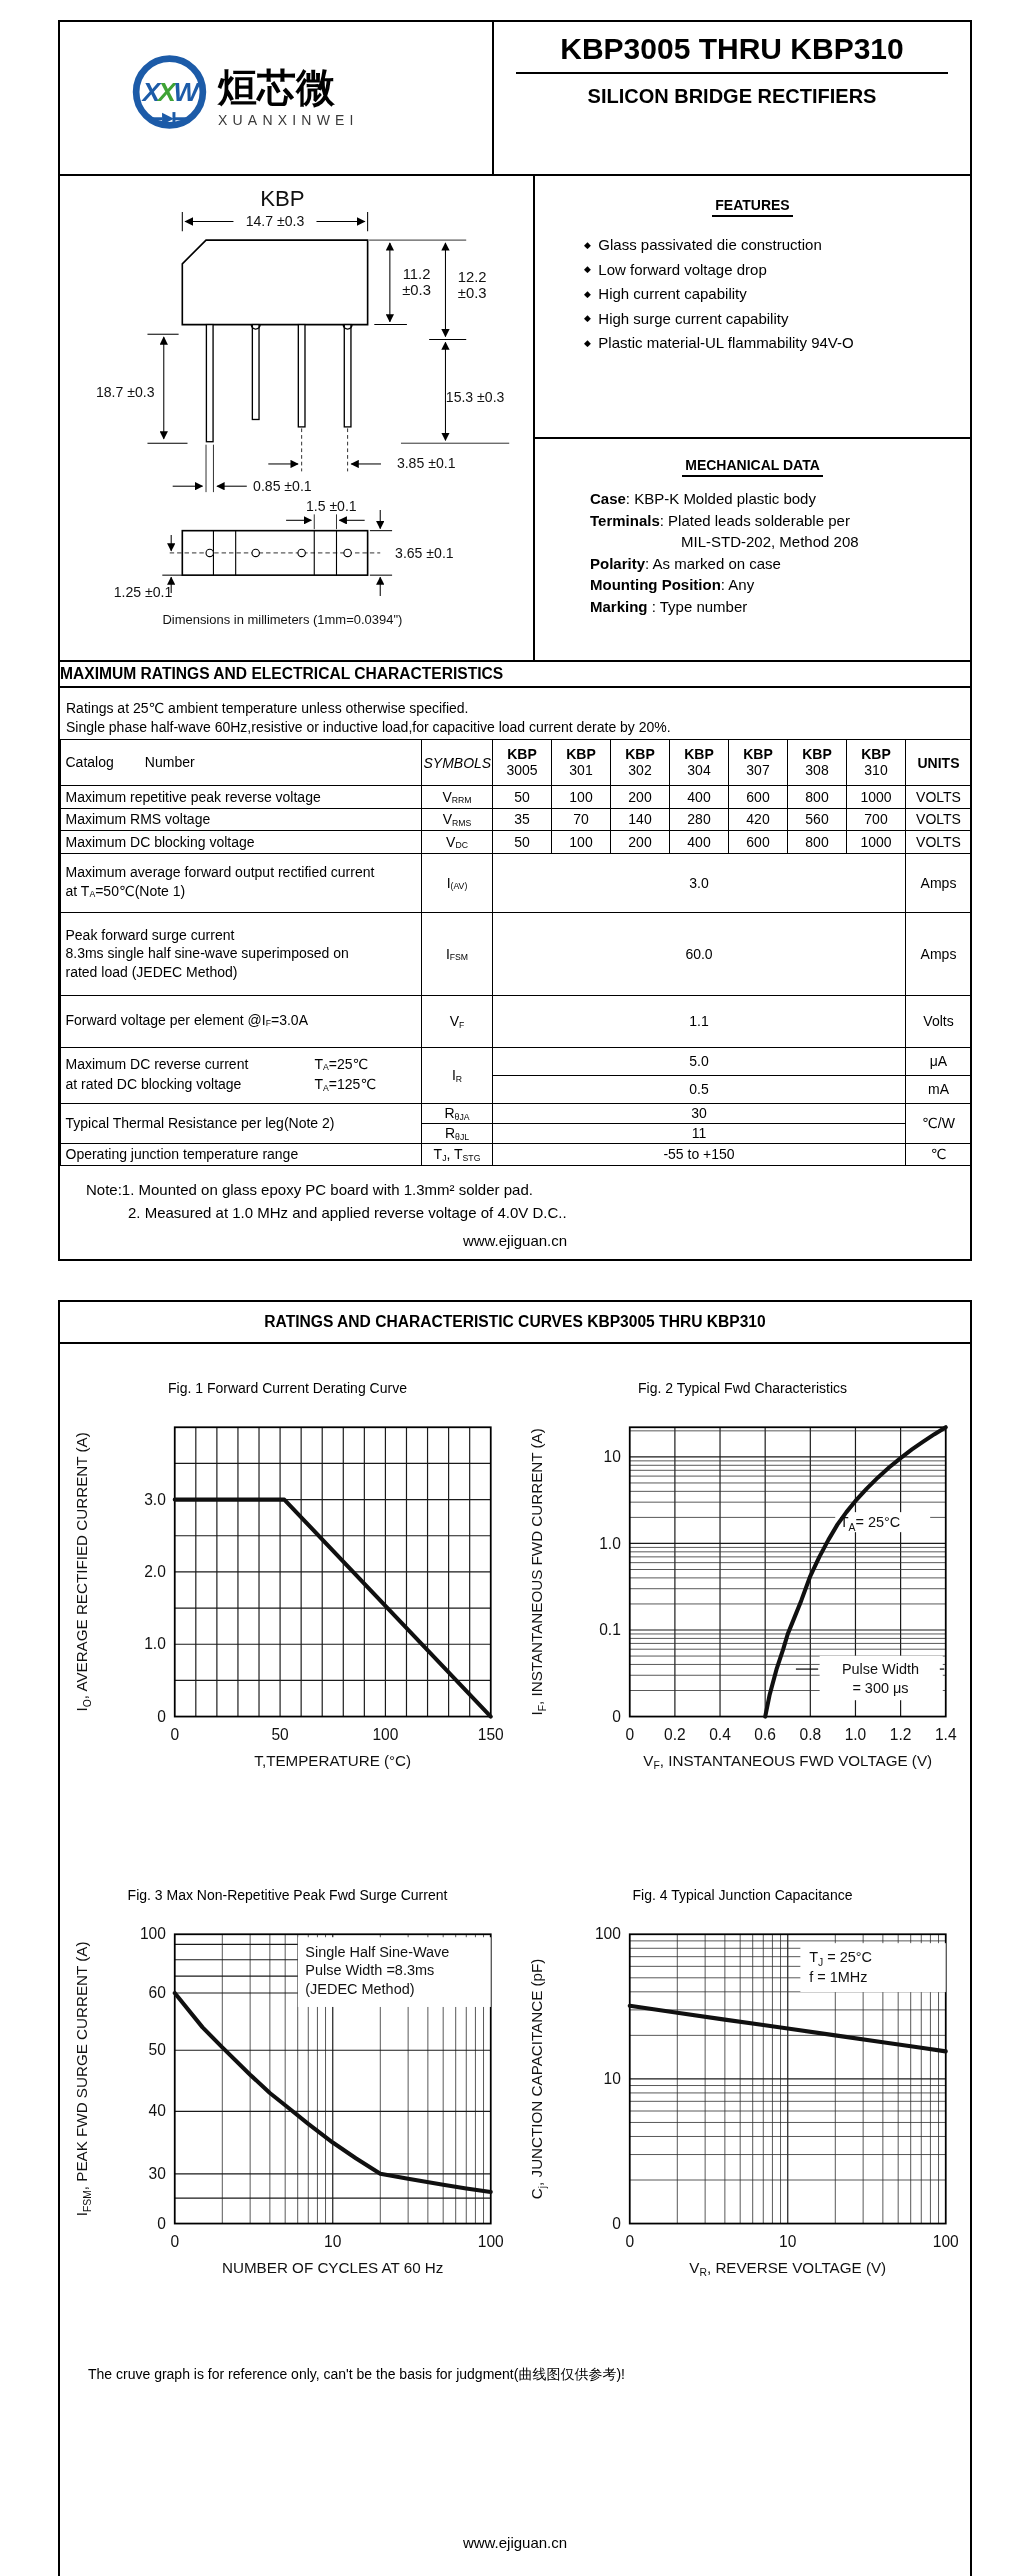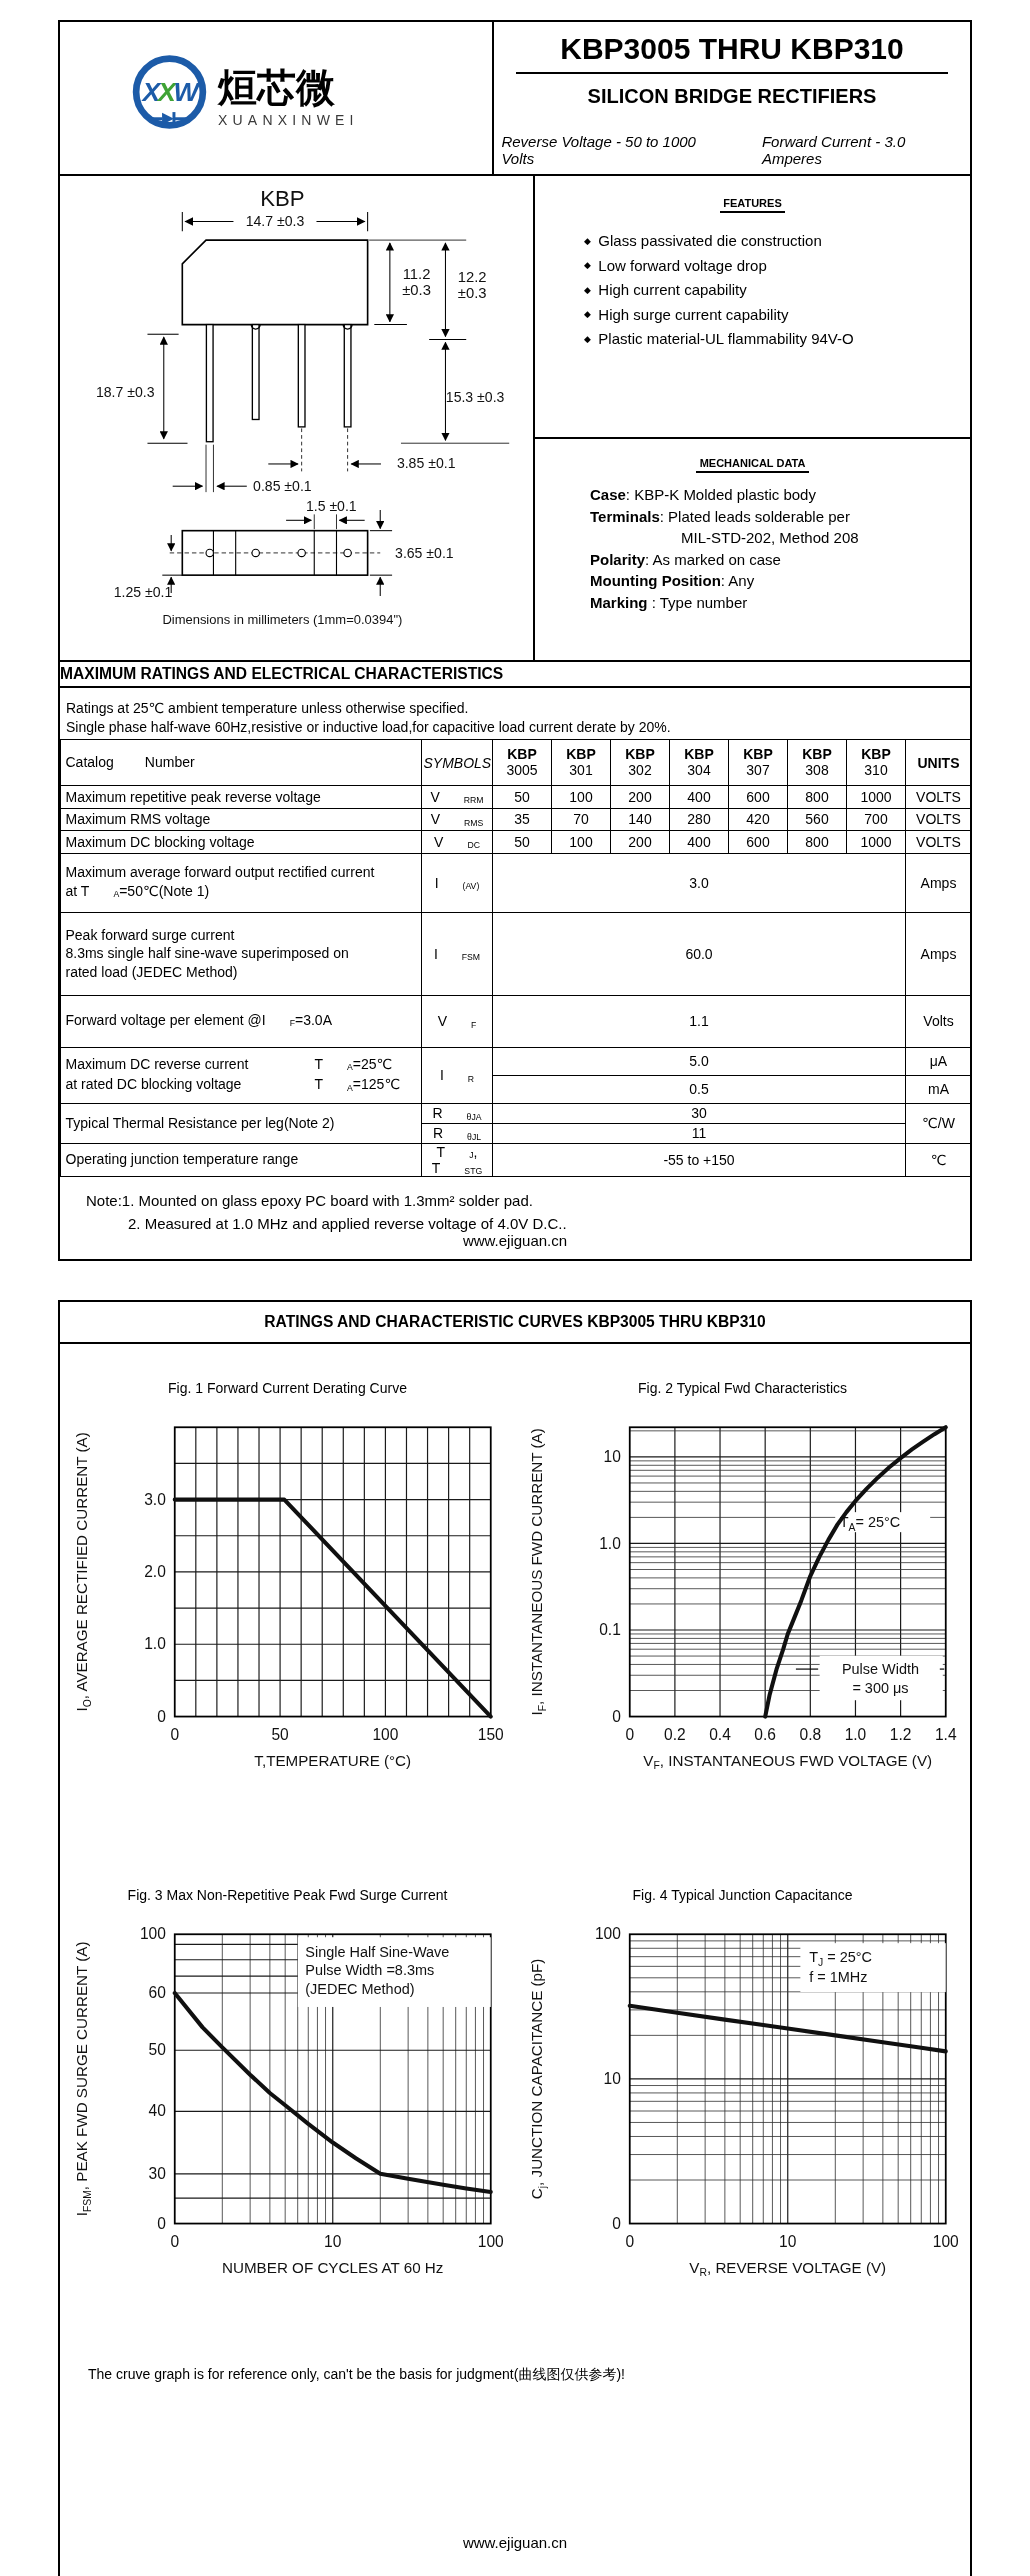--- a/index.html
+++ b/index.html
@@ -19,42 +19,42 @@
   .doc-title{font-size:30px;font-weight:bold;text-align:center;}
   .title-rule{border-bottom:2.2px solid #000;margin:6px 15px 10.4px;}
   .doc-sub{font-size:20px;font-weight:bold;text-align:center;}
   .tagline{margin-top:auto;display:flex;justify-content:center;gap:36px;font-style:italic;font-size:15px;padding-bottom:3px;}
 
   
   .body-row{display:flex;height:484px;}
   .pkg-col{width:473px;box-sizing:border-box;padding-top:6px;}
   .right-col{flex:1;border-left:2.2px solid #000;display:flex;flex-direction:column;box-sizing:border-box;}
   .features{height:263px;border-bottom:2.2px solid #000;box-sizing:border-box;padding-top:21px;}
-  .sec-head{text-align:center;font-size:11px;font-weight:bold;}
+  .sec-head{text-align:center;font-size:14px;font-weight:bold;}
   .sec-head span{border-bottom:2.2px solid #000;padding:0 3.7px 2.2px;}
   .feat-list{margin-top:21px;padding-left:49px;font-size:15px;line-height:21.5px;}
   .bullet{font-size:9px;margin-right:7.4px;position:relative;top:-2.2px;}
   .mech{padding-top:18px;}
   .mech-list{margin-top:15px;padding-left:55px;font-size:15px;line-height:21.5px;}
   .mech-indent{padding-left:91px;}
 
   
   .ratings-bar{border-top:2.2px solid #000;border-bottom:2.2px solid #000;height:24px;line-height:24px;font-weight:bold;font-size:15.6px;}
   .conds{font-size:14px;line-height:18.5px;padding:11px 0 3px 6px;}
   table.ratings{width:100%;border-collapse:collapse;table-layout:fixed;}
   .ratings td{border:1.5px solid #000;font-size:14px;padding:0 1.5px;vertical-align:middle;}
   .ratings .lab{text-align:left;padding:1.5px 3px 1.5px 4.5px;line-height:18.5px;}
   .ratings .ctr{text-align:center;}
   .cat-head{white-space:pre;padding-left:6px;}
   .sym-head{font-style:italic;font-size:12px;text-align:center;}
   .mod{text-align:center;line-height:15.6px;font-size:13.4px;}
   .mod .m1{font-weight:bold;}
   .units-head{font-weight:bold;text-align:center;}
   .symcell{text-align:center;font-size:15px;}
-  .sb{font-size:0.62em;position:relative;top:0.18em;margin-left:24px;}
+  .sb{font-size:0.62em;position:relative;top:0.18em;}
   .irline{display:flex;}
   .irlab{width:249px;}
   .notes{font-size:15px;line-height:23px;padding:12px 0 0 26px;}
   .notes .n2{padding-left:42px;}
   .pfoot{position:absolute;left:0;right:0;bottom:10.4px;text-align:center;font-size:15px;}
 
   
   .banner{height:40px;line-height:40px;border-bottom:2.2px solid #000;text-align:center;font-weight:bold;font-size:15.6px;}
   .fig-row{display:flex;}
   .fig-row.r1{margin-top:36px;}
@@ -84,24 +84,20 @@
           </svg></span>
       <span class="logo-txt">
         <span class="logo-cn">烜芯微</span>
         <span class="logo-en">XUANXINWEI</span>
       </span>
     </div>
     <div class="hdr-title">
       <div class="doc-title">KBP3005 THRU KBP310</div>
       <div class="title-rule"></div>
       <div class="doc-sub">SILICON BRIDGE RECTIFIERS</div>
-      <div class="tagline">
-        <span>Reverse Voltage - 50 to 1000 Volts</span>
-        <span>Forward Current -  3.0 Amperes</span>
-      </div>
     </div>
   </div>
 
   <div class="body-row">
     <div class="pkg-col" id="pkg-drawing"><svg width="467" height="472" viewBox="0 0 630 636">
           <defs>
             <marker id="ah" viewBox="0 0 10 10" refX="9" refY="5" markerWidth="8" markerHeight="8" orient="auto-start-reverse">
               <path d="M0,0 L10,5 L0,10 z" fill="#000"></path>
             </marker>
           </defs>

